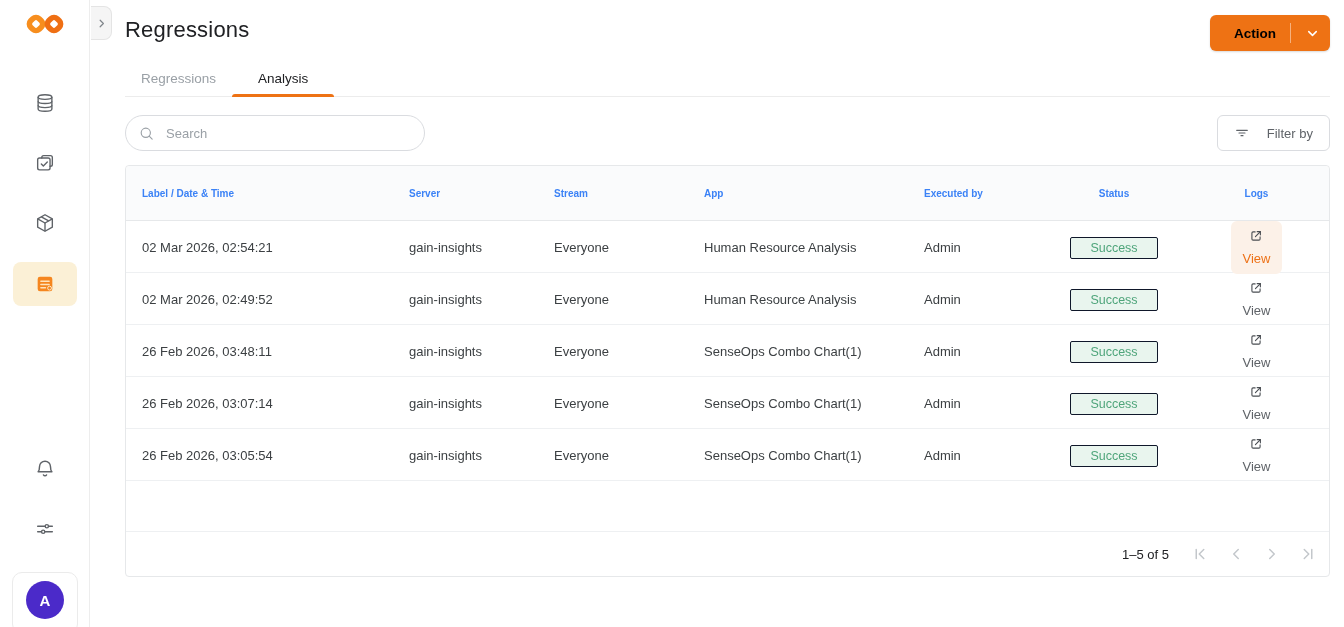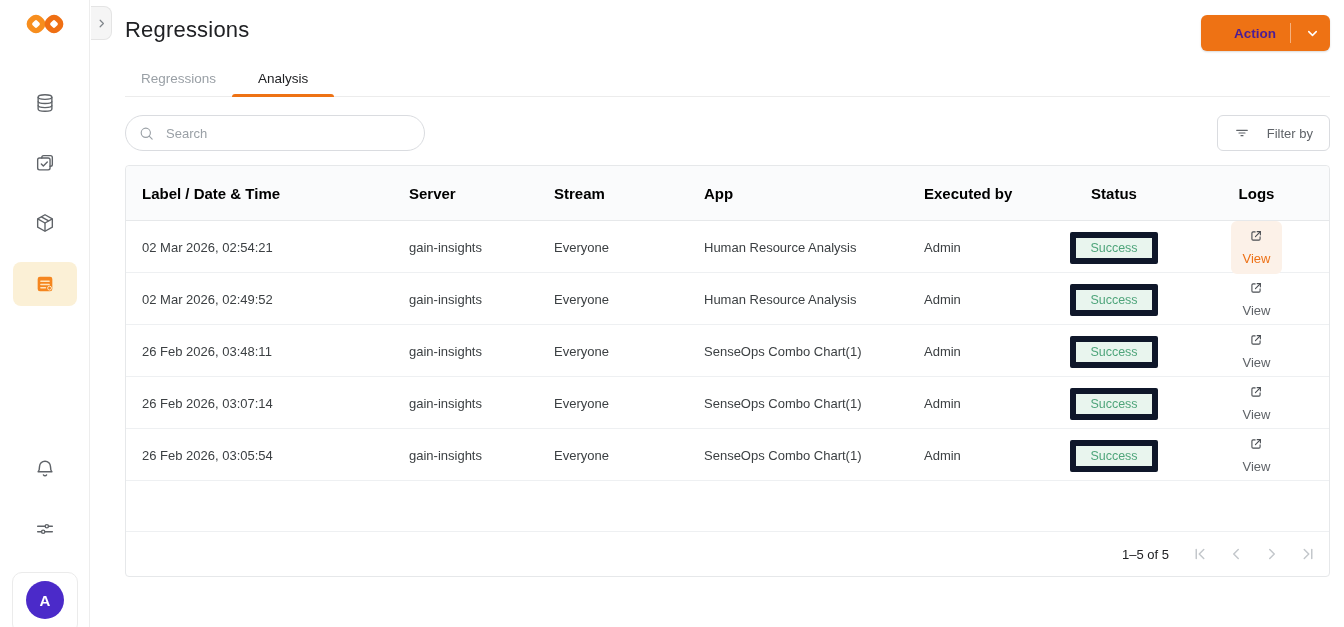--- a/index.html
+++ b/index.html
@@ -30,22 +30,22 @@
     background:#f5f5f5; border:1px solid #e4e4e4; border-left:none;
     border-radius:0 8px 8px 0; display:flex; align-items:center; justify-content:center;
     z-index:3; cursor:pointer; }
 
   
   .main { position:absolute; left:125px; top:0; width:1205px; height:627px; }
   .page-title { position:absolute; top:17px; left:0; margin:0;
     font-size:22px; font-weight:500; color:#202124; letter-spacing:.2px; }
 
   .action-btn { position:absolute; top:15px; right:0; height:36px;
-    background:#EE7214; border:none; border-radius:6px; color:#4c1d95;
-    display:flex; align-items:center; gap:14px; padding:0 10px 0 33px;
+    background:#EE7214; border:none; border-radius:6px; color:#000000;
+    display:flex; align-items:center; gap:14px; padding:0 10px 0 24px;
     font-size:13.5px; font-weight:700; font-family:inherit; cursor:pointer;
     box-shadow:0 1px 2px rgba(0,0,0,.15); }
   .action-divider { width:1px; height:20px; background:rgba(255,255,255,.45); }
 
   .tabs { position:absolute; top:61px; left:0; right:0; height:36px;
     border-bottom:1px solid #ececec; display:flex; }
   .tab { height:100%; display:flex; align-items:center; padding:0 16px;
     font-size:13.5px; color:#9aa0a6; cursor:pointer; position:relative; }
   .tab.active { color:#202124; font-weight:500; padding:0 26px; }
   .tab.active::after { content:""; position:absolute; left:0; right:0; bottom:-1px;
@@ -62,29 +62,29 @@
     display:flex; align-items:center; gap:17px; padding:0 16px;
     font-size:13px; color:#5f6368; font-family:inherit; cursor:pointer; }
 
   
   .table { position:absolute; top:165px; left:0; width:1205px;
     border:1px solid #e6e8ea; border-radius:4px; background:#fff; }
   .grid-row { display:grid; grid-template-columns:283px 145px 150px 220px 120px 140px 145px;
     align-items:center; }
   .thead { height:55px; background:#FAFBFC; border-bottom:1px solid #e6e8ea;
     border-radius:4px 4px 0 0; }
-  .th { font-size:15px; font-weight:700; color:#000000; }
+  .th { font-size:10px; font-weight:700; color:#3b82f6; }
   .td { font-size:13px; color:#3c4043; }
   .th:first-child, .td:first-child { padding-left:16px; }
   .center { text-align:center; }
   .tr { height:52px; border-bottom:1px solid #eef0f2; }
   .empty-row { height:51px; border-bottom:1px solid #eef0f2; }
 
   .badge { display:inline-block; min-width:88px; padding:3px 10px;
-    background:#E9F5EE; border:6px solid #0f172a; color:#4FA57B;
+    background:#E9F5EE; border:1px solid #0f172a; color:#4FA57B;
     font-size:12.5px; border-radius:2px; text-align:center; }
 
   .view-btn { display:inline-flex; align-items:center; gap:8px; border:none;
     background:transparent; color:#5f6368; font-size:13px; padding:8px 12px;
     border-radius:6px; font-family:inherit; cursor:pointer;flex-direction:column; }
   .view-btn svg { color:#494d52; }
   .view-btn.highlighted { background:#FCF1E8; color:#ED7117; }
 
   .pagination { height:44px; display:flex; align-items:center;
     justify-content:flex-end; gap:18px; padding-right:12px; }

